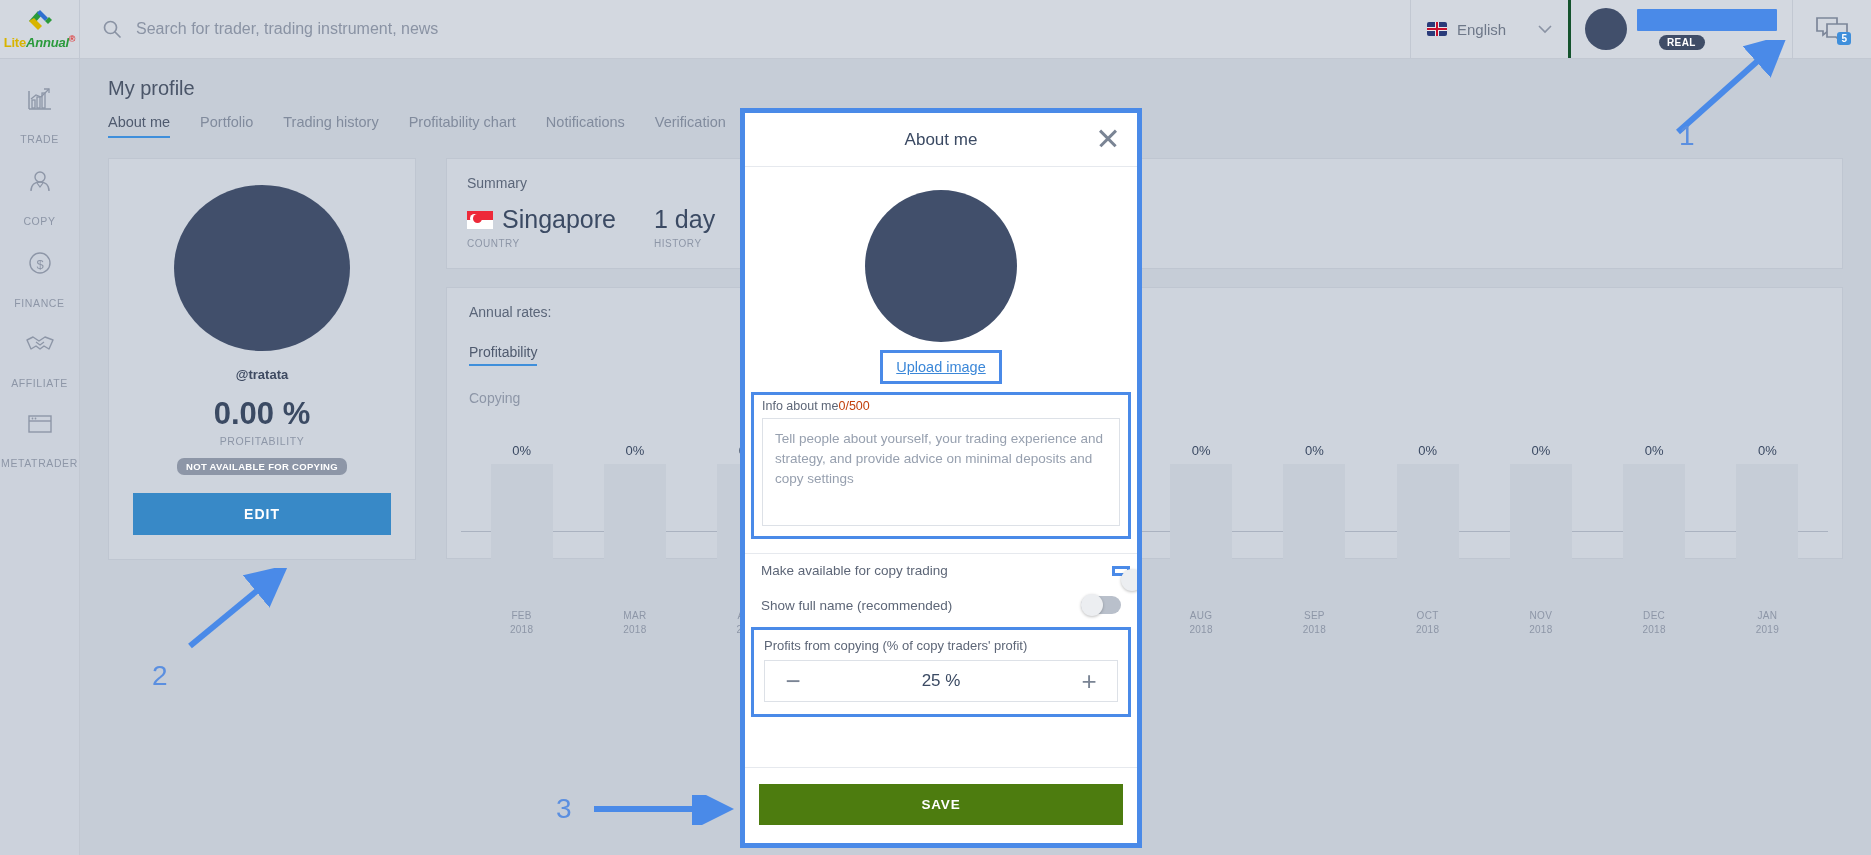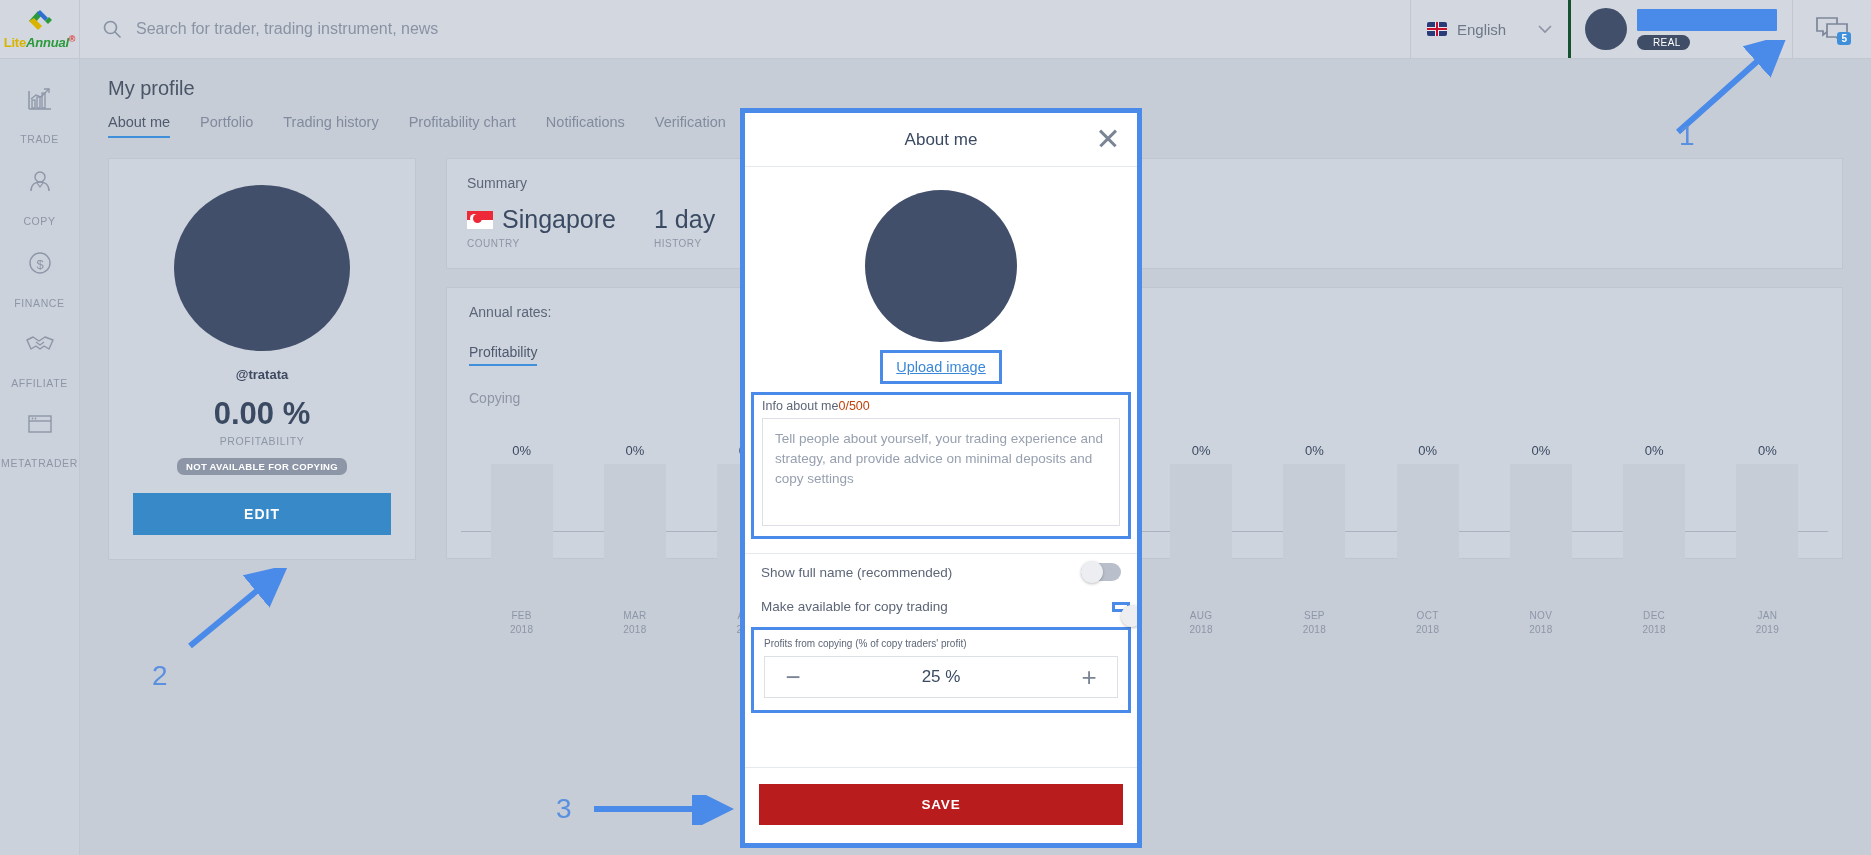--- a/index.html
+++ b/index.html
@@ -67,22 +67,22 @@
   }
   .acct-avatar {
     width: 42px; height: 42px; border-radius: 50%; background: #414f6b; flex: none;
   }
   .acct-info { flex: 1; }
   .acct-redacted {
     width: 140px; height: 22px; background: #4a8ae8; border-radius: 1px;
   }
   .acct-badge {
     display: inline-block; margin-top: 4px; background: #3f4d67; color: #fff;
-    font-size: 10px; font-weight: normal; padding: 2px 9px 2px 16px;
-    border-radius: 9px; letter-spacing: .4px;
+    font-size: 10px; font-weight: bold; padding: 2px 9px 2px 8px;
+    border-radius: 9px; letter-spacing: .4px; margin-left: 22px;
   }
   .msg-cell {
     width: 78px; display: flex; align-items: center; justify-content: center;
     cursor: pointer; position: relative;
   }
   .msg-badge {
     position: absolute; right: 20px; bottom: 13px;
     background: #3f8fdb; color: #fff; font-size: 10px; font-weight: bold;
     border-radius: 3px; padding: 1px 4px;
   }
@@ -252,36 +252,36 @@
     position: absolute; left: 0; top: -2px; width: 22px; height: 22px;
     border-radius: 50%; background: #eceef1; box-shadow: 0 1px 3px rgba(0,0,0,.25);
   }
   .toggle-hl {
     border: 3px solid #4a8ae8; padding: 2px 6px; margin-right: -9px;
   }
 
   .profit-box {
     margin: 4px 6px 0 6px; border: 3px solid #4a8ae8; padding: 8px 10px 12px 10px;
   }
-  .profit-label { font-size: 10px; color: #5d6677; }
+  .profit-label { font-size: 13px; color: #5d6677; }
   .stepper {
     margin-top: 7px; border: 1px solid #dde1e7; height: 42px; display: flex;
     align-items: center; justify-content: space-between; padding: 0 16px;
   }
   .step-btn {
     font-size: 26px; color: #7a8494; cursor: pointer; line-height: 1;
     user-select: none; width: 24px; text-align: center;
   }
   .step-val { font-size: 17px; color: #3b4a63; }
 
   .modal-foot {
     border-top: 1px solid #e6e9ee; padding: 16px 14px 18px 14px; flex: none;
   }
   .save-btn {
-    width: 100%; background: #b91c1c; color: #fff; border: none; padding: 13px 0;
+    width: 100%; background: #4d7c0f; color: #fff; border: none; padding: 13px 0;
     font-size: 13.5px; font-weight: bold; letter-spacing: .8px; cursor: pointer;
     font-family: "Liberation Sans", sans-serif;
   }
 
   
   .annot-num {
     position: absolute; color: #5b8fe0; font-size: 28px; z-index: 60;
     font-family: "Liberation Sans", sans-serif;
   }
   .annot-svg { position: absolute; z-index: 55; pointer-events: none; }
@@ -549,31 +549,31 @@
           <div class="info-row">
             <span class="info-label">Info about me</span>
             <span class="info-count">0/500</span>
           </div>
           <textarea class="info-area" placeholder="Tell people about yourself, your trading experience and strategy, and provide advice on minimal deposits and copy settings" style=""></textarea>
         </div>
 
         <div class="divider"></div>
 
         <div class="toggle-row">
+          <span class="toggle-label">Make available for copy trading</span>
+          <span class="toggle-hl">
+            <span class="toggle"><span class="knob"></span></span>
+          </span>
+        </div>
+
+        <div class="toggle-row">
           <span class="toggle-label">Show full name (recommended)</span>
           <span class="toggle">
               <span class="knob"></span>
             </span>
-        </div>
-
-        <div class="toggle-row">
-          <span class="toggle-label">Make available for copy trading</span>
-          <span class="toggle-hl">
-            <span class="toggle"><span class="knob"></span></span>
-          </span>
         </div>
 
         <div class="profit-box">
           <div class="profit-label">Profits from copying (% of copy traders' profit)</div>
           <div class="stepper">
             <span class="step-btn">−</span>
             <span class="step-val">25 %</span>
             <span class="step-btn">+</span>
           </div>
         </div>

